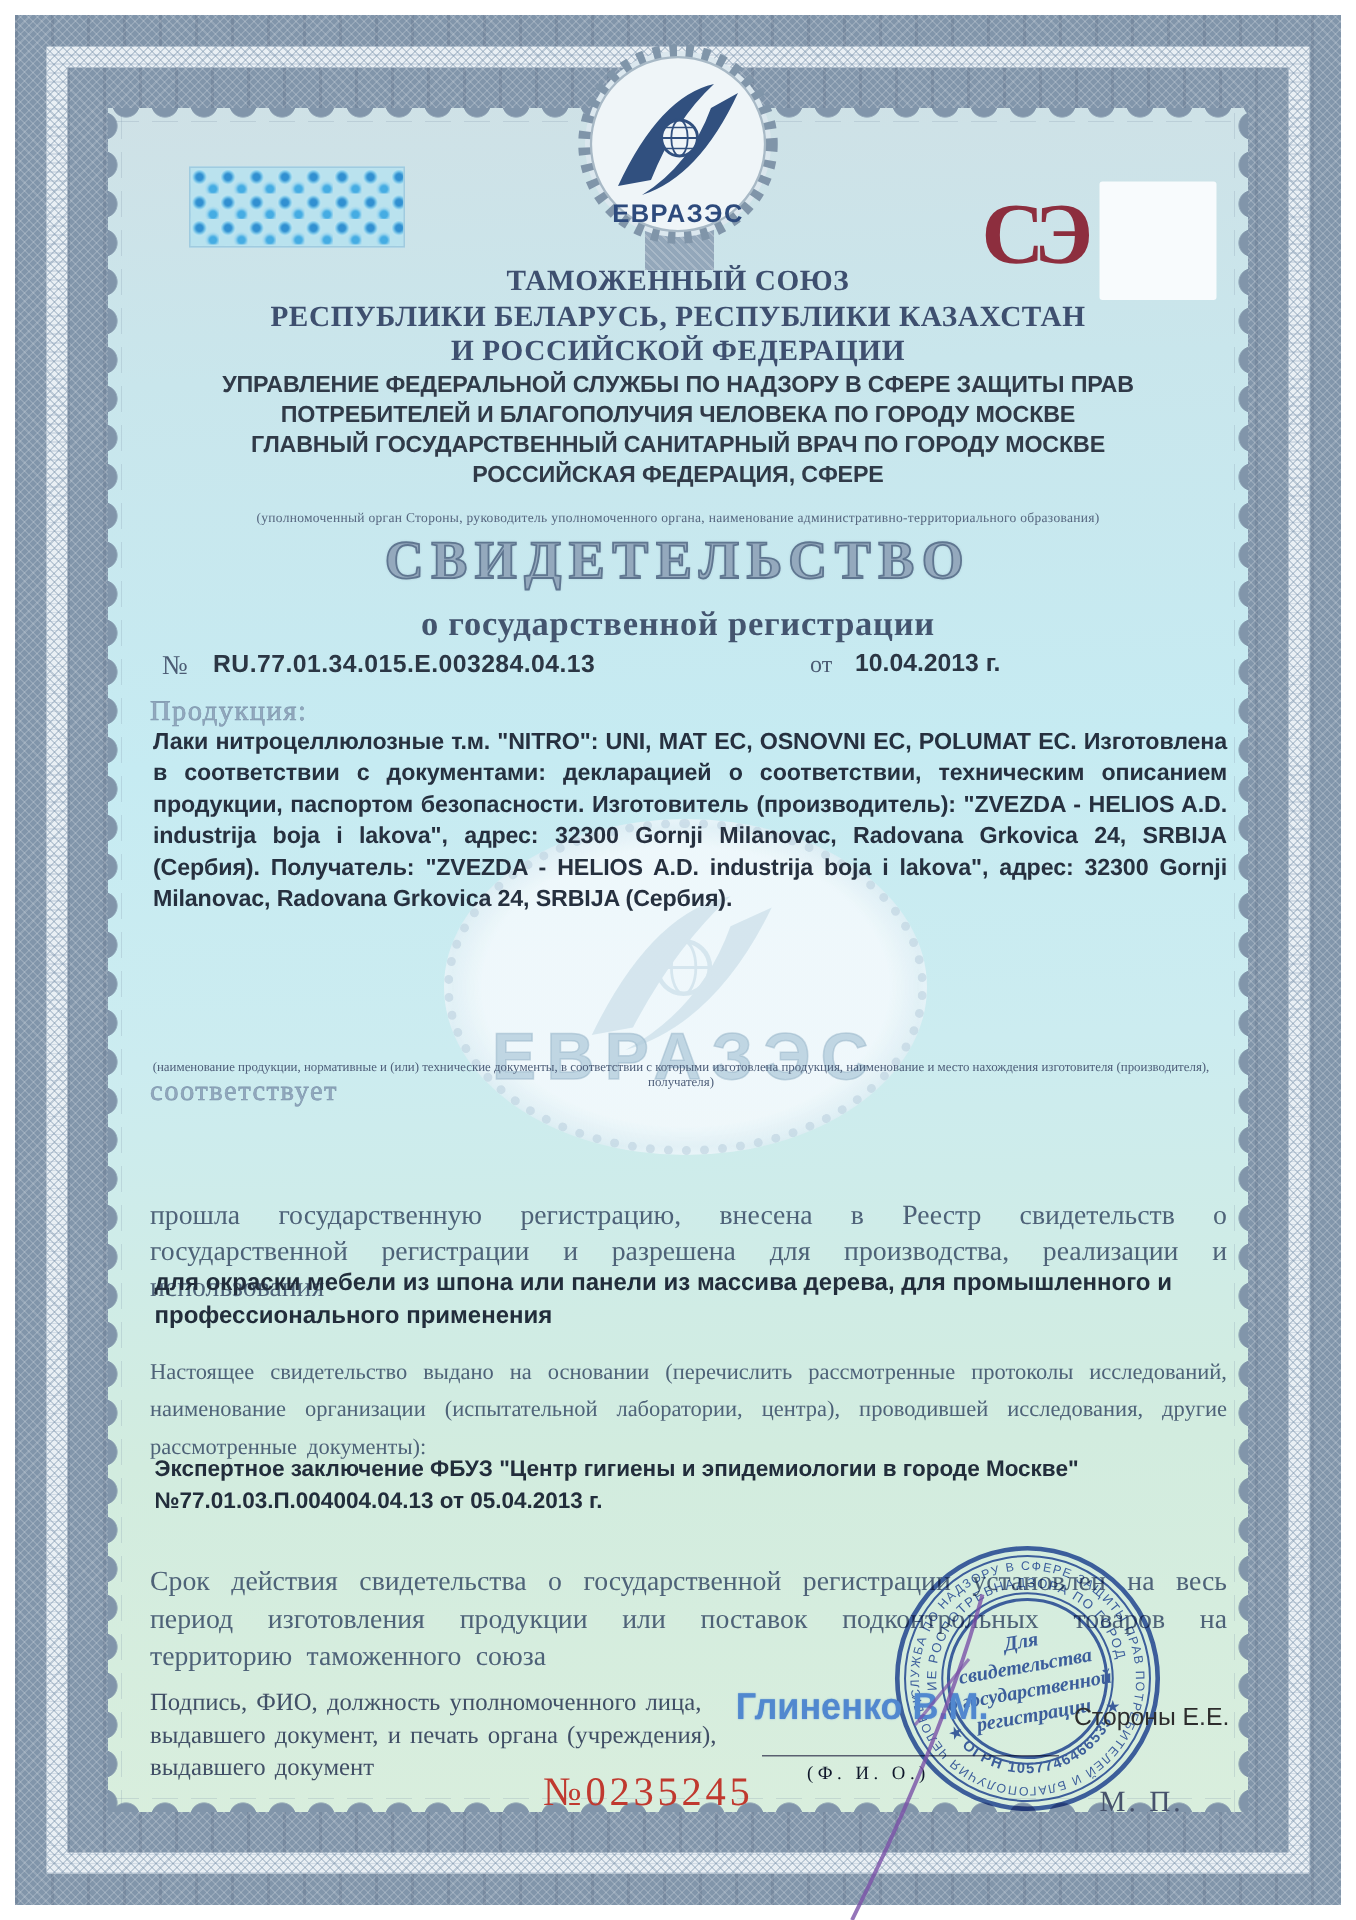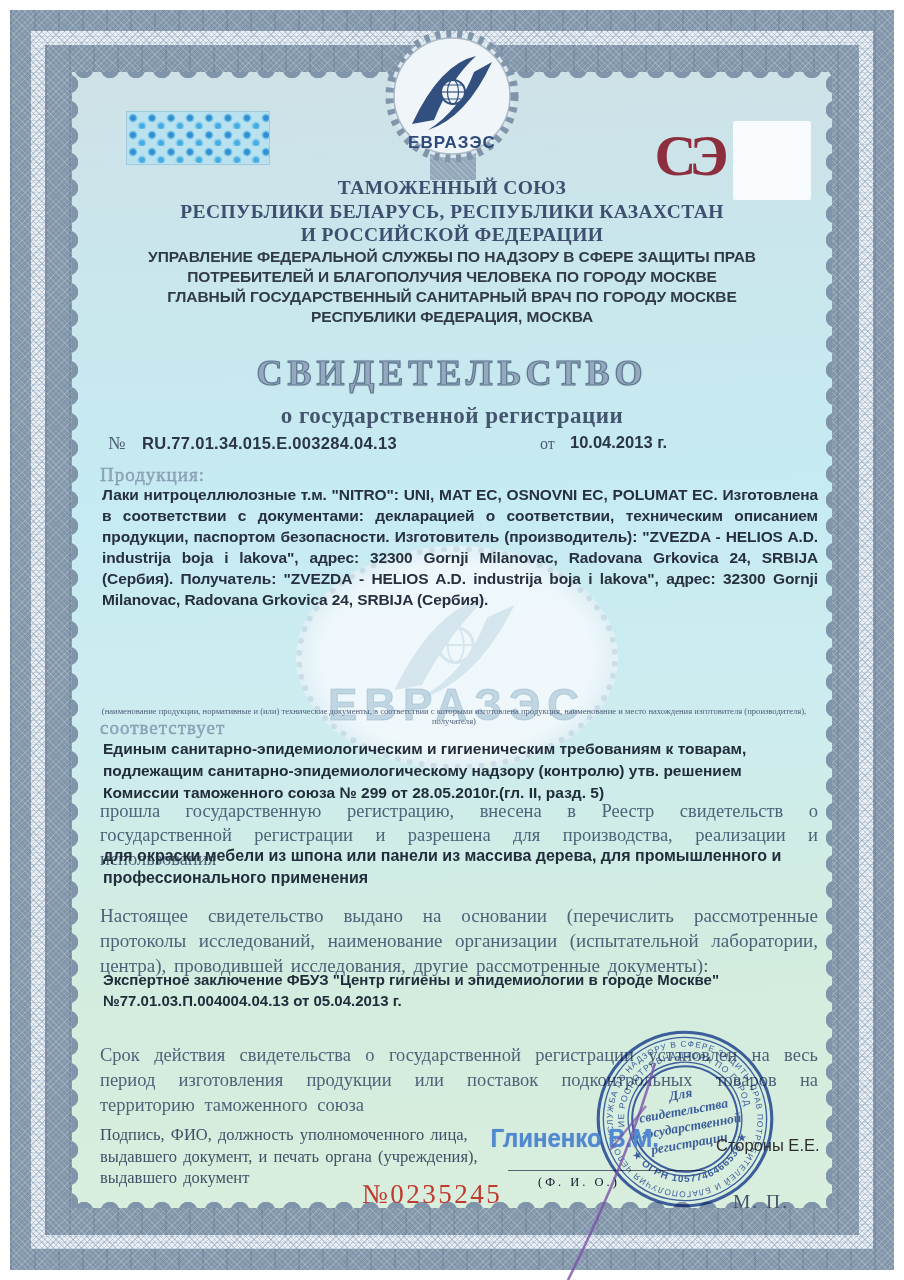--- a/index.html
+++ b/index.html
@@ -66,21 +66,21 @@
     font-family:"Liberation Sans",sans-serif;font-weight:700;font-size:15.5px;line-height:21px;color:#26303f;text-align:justify;letter-spacing:-.1px;}
   .fine2{position:absolute;left:90px;top:706px;width:728px;z-index:2;text-align:center;font-size:8.6px;color:#4d5d78;}
   .lbl-compl{position:absolute;left:100px;top:717px;z-index:2;}
   .txt-compl{position:absolute;left:103px;top:738px;width:700px;z-index:2;
     font-family:"Liberation Sans",sans-serif;font-weight:700;font-size:15.5px;line-height:22px;color:#222d3b;}
   .txt-reg{position:absolute;left:100px;top:799px;width:718px;z-index:2;
     font-size:18.5px;line-height:24px;color:#4e6278;text-align:justify;word-spacing:6px;}
   .txt-usage{position:absolute;left:103px;top:845px;width:724px;z-index:2;
     font-family:"Liberation Sans",sans-serif;font-weight:700;font-size:16px;line-height:22px;color:#222d3b;}
   .txt-basis{position:absolute;left:100px;top:903px;width:718px;z-index:2;
-    font-size:19px;line-height:25px;color:#4e6278;text-align:justify;word-spacing:3px;}
+    font-size:15px;line-height:25px;color:#4e6278;text-align:justify;word-spacing:3px;}
   .txt-doc{position:absolute;left:103px;top:969px;width:648px;z-index:2;
     font-family:"Liberation Sans",sans-serif;font-weight:700;font-size:15px;line-height:21px;color:#222d3b;}
   .txt-valid{position:absolute;left:100px;top:1043px;width:718px;z-index:2;
     font-size:18.5px;line-height:25px;color:#4e6278;text-align:justify;word-spacing:5px;}
   .txt-sig{position:absolute;left:100px;top:1124px;width:392px;z-index:2;
     font-size:16.5px;line-height:21.5px;color:#414f66;word-spacing:2px;}
   
   .wm{position:absolute;left:296px;top:546px;width:322px;height:224px;border-radius:50%;z-index:1;
     background:radial-gradient(ellipse at center, rgba(240,248,251,.95) 62%, rgba(228,240,246,.85) 72%, rgba(205,225,236,.55) 82%, rgba(205,225,236,0) 88%);
     border:6px dotted rgba(185,206,220,.55);box-sizing:border-box;}
@@ -134,21 +134,22 @@
     <text x="48" y="51" text-anchor="middle" font-family="Liberation Serif, serif" font-weight="bold" font-size="58" letter-spacing="-7" fill="#8d2e3e">СЭ</text>
   </svg>
   <div class="white-patch"></div>
 
   <div class="hdr">
     <div class="serifline">ТАМОЖЕННЫЙ СОЮЗ</div>
     <div class="serifline">РЕСПУБЛИКИ БЕЛАРУСЬ, РЕСПУБЛИКИ КАЗАХСТАН</div>
     <div class="serifline">И РОССИЙСКОЙ ФЕДЕРАЦИИ</div>
     <div class="sansline">УПРАВЛЕНИЕ ФЕДЕРАЛЬНОЙ СЛУЖБЫ ПО НАДЗОРУ В СФЕРЕ ЗАЩИТЫ ПРАВ ПОТРЕБИТЕЛЕЙ И БЛАГОПОЛУЧИЯ ЧЕЛОВЕКА ПО ГОРОДУ МОСКВЕ</div>
     <div class="sansline">ГЛАВНЫЙ ГОСУДАРСТВЕННЫЙ САНИТАРНЫЙ ВРАЧ ПО ГОРОДУ МОСКВЕ</div>
-    <div class="sansline">РЕСПУБЛИКИ ФЕДЕРАЦИЯ, МОСКВА</div>
+    <div class="sansline">РОССИЙСКАЯ ФЕДЕРАЦИЯ, СФЕРЕ</div>
+    <div class="fine">(уполномоченный орган Стороны, руководитель уполномоченного органа, наименование административно-территориального образования)</div>
   </div>
 
   <div class="title">
     <div class="main">СВИДЕТЕЛЬСТВО</div>
     <div class="sub">о государственной регистрации</div>
   </div>
 
   <div class="numrow">
     <span class="num-label">№</span>
     <span class="num-value">RU.77.01.34.015.Е.003284.04.13</span>
@@ -167,21 +168,20 @@
       </g>
     </svg>
     <div class="wm-text">ЕВРАЗЭС</div>
   </div>
 
   <div class="palelabel lbl-product">Продукция:</div>
   <div class="txt-product">Лаки нитроцеллюлозные т.м. "NITRO": UNI, MAT EC, OSNOVNI EC, POLUMAT EC. Изготовлена в соответствии с документами: декларацией о соответствии, техническим описанием продукции, паспортом безопасности. Изготовитель (производитель): "ZVEZDA - HELIOS A.D. industrija boja i lakova", адрес: 32300 Gornji Milanovac, Radovana Grkovica 24, SRBIJA (Сербия).  Получатель: "ZVEZDA - HELIOS A.D. industrija boja i lakova", адрес: 32300 Gornji Milanovac, Radovana Grkovica 24, SRBIJA (Сербия).</div>
   <div class="fine2">(наименование продукции, нормативные и (или) технические документы, в соответствии с которыми изготовлена продукция, наименование и место нахождения изготовителя (производителя), получателя)</div>
 
   <div class="palelabel lbl-compl">соответствует</div>
-  <div class="txt-compl">Единым санитарно-эпидемиологическим и гигиеническим требованиям к товарам, подлежащим санитарно-эпидемиологическому надзору (контролю) утв. решением Комиссии таможенного союза № 299 от 28.05.2010г.(гл. II, разд. 5)</div>
 
   <div class="txt-reg">прошла государственную регистрацию, внесена в Реестр свидетельств о государственной регистрации и разрешена для производства, реализации и использования</div>
   <div class="txt-usage">для окраски мебели из шпона или панели из массива дерева, для промышленного и профессионального применения</div>
 
   <div class="txt-basis">Настоящее свидетельство выдано на основании (перечислить рассмотренные протоколы исследований, наименование организации (испытательной лаборатории, центра), проводившей исследования, другие рассмотренные документы):</div>
   <div class="txt-doc">Экспертное заключение ФБУЗ "Центр гигиены и эпидемиологии в городе Москве" №77.01.03.П.004004.04.13 от 05.04.2013 г.</div>
 
   <div class="txt-valid">Срок действия свидетельства о государственной регистрации установлен на весь период изготовления продукции или поставок подконтрольных товаров на территорию таможенного союза</div>
 
   <div class="txt-sig">Подпись, ФИО, должность уполномоченного лица, выдавшего документ, и печать органа (учреждения), выдавшего документ</div>

